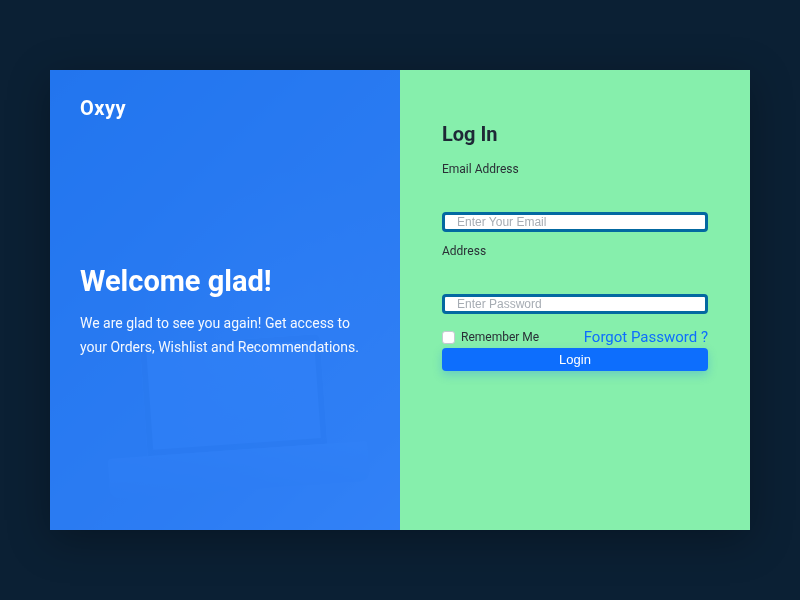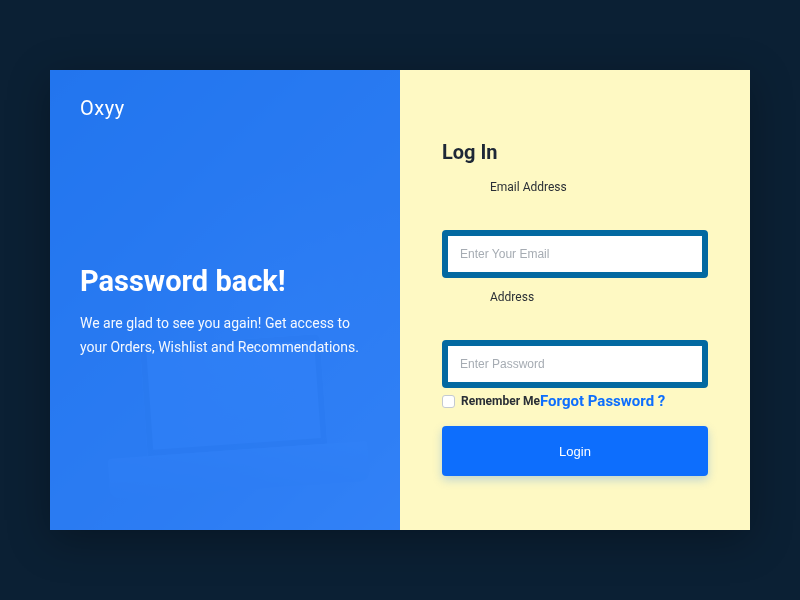--- a/index.html
+++ b/index.html
@@ -60,93 +60,91 @@
   .laptop .base {
     position: absolute;
     bottom: 0; left: 0;
     width: 260px; height: 40px;
     background: linear-gradient(180deg,#d6dde5 0%, #b6c0cc 100%);
     border-radius: 4px 4px 10px 10px;
   }
   .hero-content { position: relative; z-index: 2; flex: 1; display: flex; flex-direction: column; }
   .logo {
     font-size: 20px;
-    font-weight: 400;
+    font-weight: 700;
     letter-spacing: 0.5px;
   }
   .hero-mid { margin-top: auto; margin-bottom: auto; }
   .hero-title {
     font-size: 29px;
     font-weight: 700;
     margin-bottom: 14px;
   }
   .hero-sub {
     font-size: 14px;
     line-height: 1.7;
     max-width: 280px;
     font-weight: 400;
     color: rgba(255,255,255,0.95);
   }
 
   .form-side {
     width: 50%;
-    background: #fef9c3;
-    padding: 70px 42px 0 42px;
+    background: #86efac;
+    padding: 52px 42px 0 42px;
   }
   .form-title {
     font-size: 20px;
     font-weight: 700;
     color: #1e2836;
     margin-bottom: 16px;
   }
   .field-label {
     display: block;
     font-size: 12px;
     color: #2a2f36;
     margin-bottom: 6px;
     margin-top: 12px;
-    margin-left: 48px;
   }
   .text-input {
     width: 100%;
-    height: 48px;
-    border: 6px solid #0369a1;
+    height: 20px;
+    border: 3px solid #0369a1;
     border-radius: 4px;
     padding: 0 12px;
     font-size: 12px;
     color: #4a5057;
     background: #fff;
     margin-top: 30px;
   }
   .text-input::placeholder { color: #a6acb3; }
   .row {
     display: flex;
     align-items: center;
-    justify-content: flex-start;
-    margin-top: 4px;
-    font-size: 12px;
-    font-weight: bold;
+    justify-content: space-between;
+    margin-top: 14px;
+    font-size: 12px;
   }
   .remember { display: flex; align-items: center; gap: 6px; color: #2a2f36; }
   .checkbox {
     width: 13px; height: 13px;
     border: 1px solid #c4cad1;
     border-radius: 3px;
     background: #fff;
     cursor: pointer;
   }
   .forgot {
     color: #0d6efd;
     cursor: pointer;
     font-size: 15px;
   }
   .login-btn {
     width: 100%;
-    height: 50px;
-    margin-top: 16px;
+    height: 23px;
+    margin-top: 2px;
     background: #0d6efd;
     color: #fff;
     border: none;
     border-radius: 4px;
     font-size: 13px;
     font-weight: 500;
     cursor: pointer;
     box-shadow: 0 4px 10px rgba(13,110,253,0.25);
   }
   .signup-row {
@@ -165,21 +163,21 @@
   <div class="hero">
     <div class="hero-bg"></div>
     <div class="laptop">
       <div class="screen"></div>
       <div class="base"></div>
     </div>
     <div class="hero-overlay"></div>
     <div class="hero-content">
       <div class="logo">Oxyy</div>
       <div class="hero-mid">
-        <h1 class="hero-title">Password back!</h1>
+        <h1 class="hero-title">Welcome glad!</h1>
         <p class="hero-sub">We are glad to see you again! Get access to your Orders, Wishlist and Recommendations.</p>
       </div>
     </div>
   </div>
 
   <div class="form-side">
     <h2 class="form-title">Log In</h2>
 
     <label class="field-label">Email Address</label>
     <input class="text-input" type="text" placeholder="Enter Your Email" style="">

